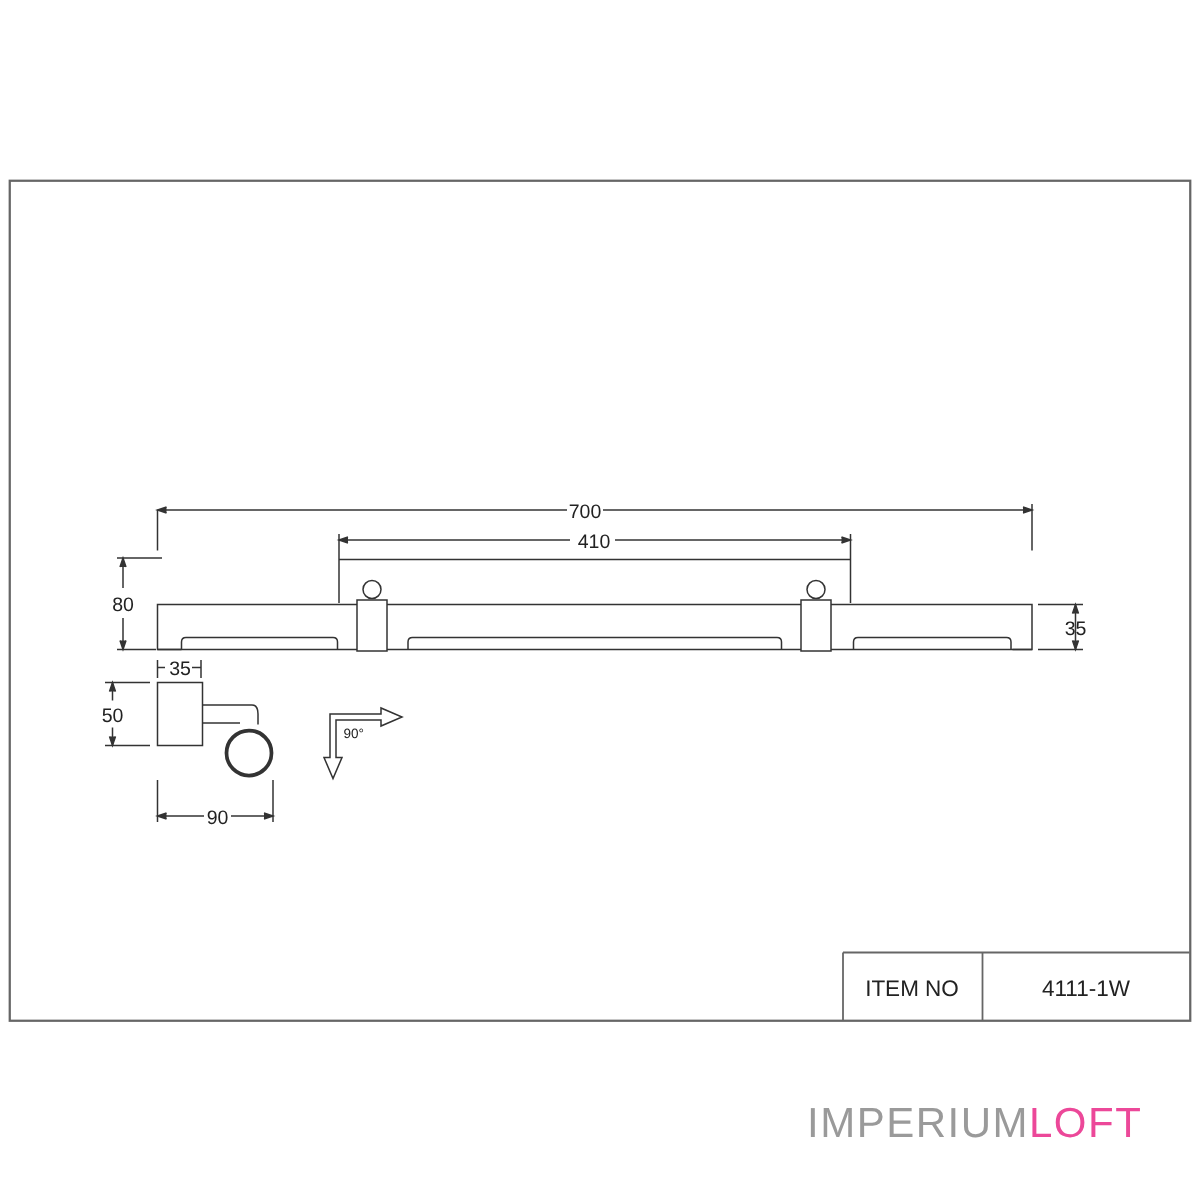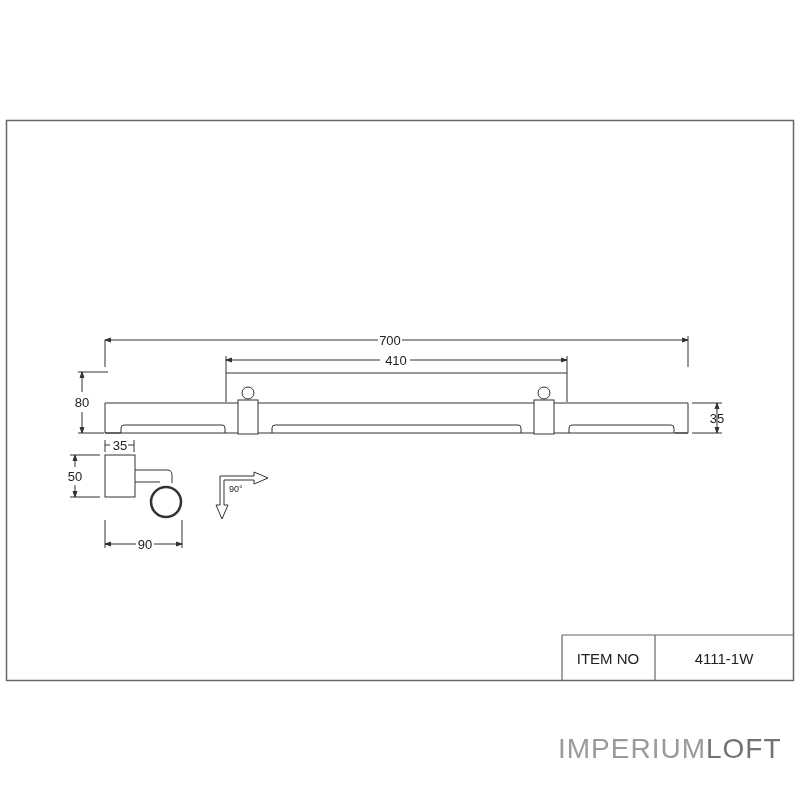--- a/index.html
+++ b/index.html
@@ -2,22 +2,22 @@
 <html><head>
 <meta charset="utf-8">
 <style>
   html, body { margin:0; padding:0; background:#ffffff; }
   body { width:800px; height:800px; position:relative; overflow:hidden; font-family:"Liberation Sans", sans-serif; }
   .drawing { position:absolute; left:0; top:0; width:800px; height:800px; }
   .dim-text { font-family:"Liberation Sans", sans-serif; font-size:13px; fill:#222; }
   .small-text { font-family:"Liberation Sans", sans-serif; font-size:9px; fill:#222; }
   .title-text { font-family:"Liberation Sans", sans-serif; font-size:15px; fill:#222; }
   .logo { position:absolute; left:538px; top:733px; font-family:"Liberation Sans", sans-serif; font-size:28px; letter-spacing:1px; font-weight:normal; }
-  .logo .a { color:#9a9a9a;margin-left:20px; }
-  .logo .b { color:#737373; }
+  .logo .a { color:#9a9a9a; }
+  .logo .b { color:#ec4899; }
 </style>
 </head>
 <body>
 
 <svg class="drawing" width="800" height="800" viewBox="0 0 800 800" xmlns="http://www.w3.org/2000/svg">
 
   <rect x="6.5" y="120.5" width="787" height="560" fill="none" stroke="#666" stroke-width="1.5"></rect>
 
   <g stroke="#333" stroke-width="1" fill="none">
 

